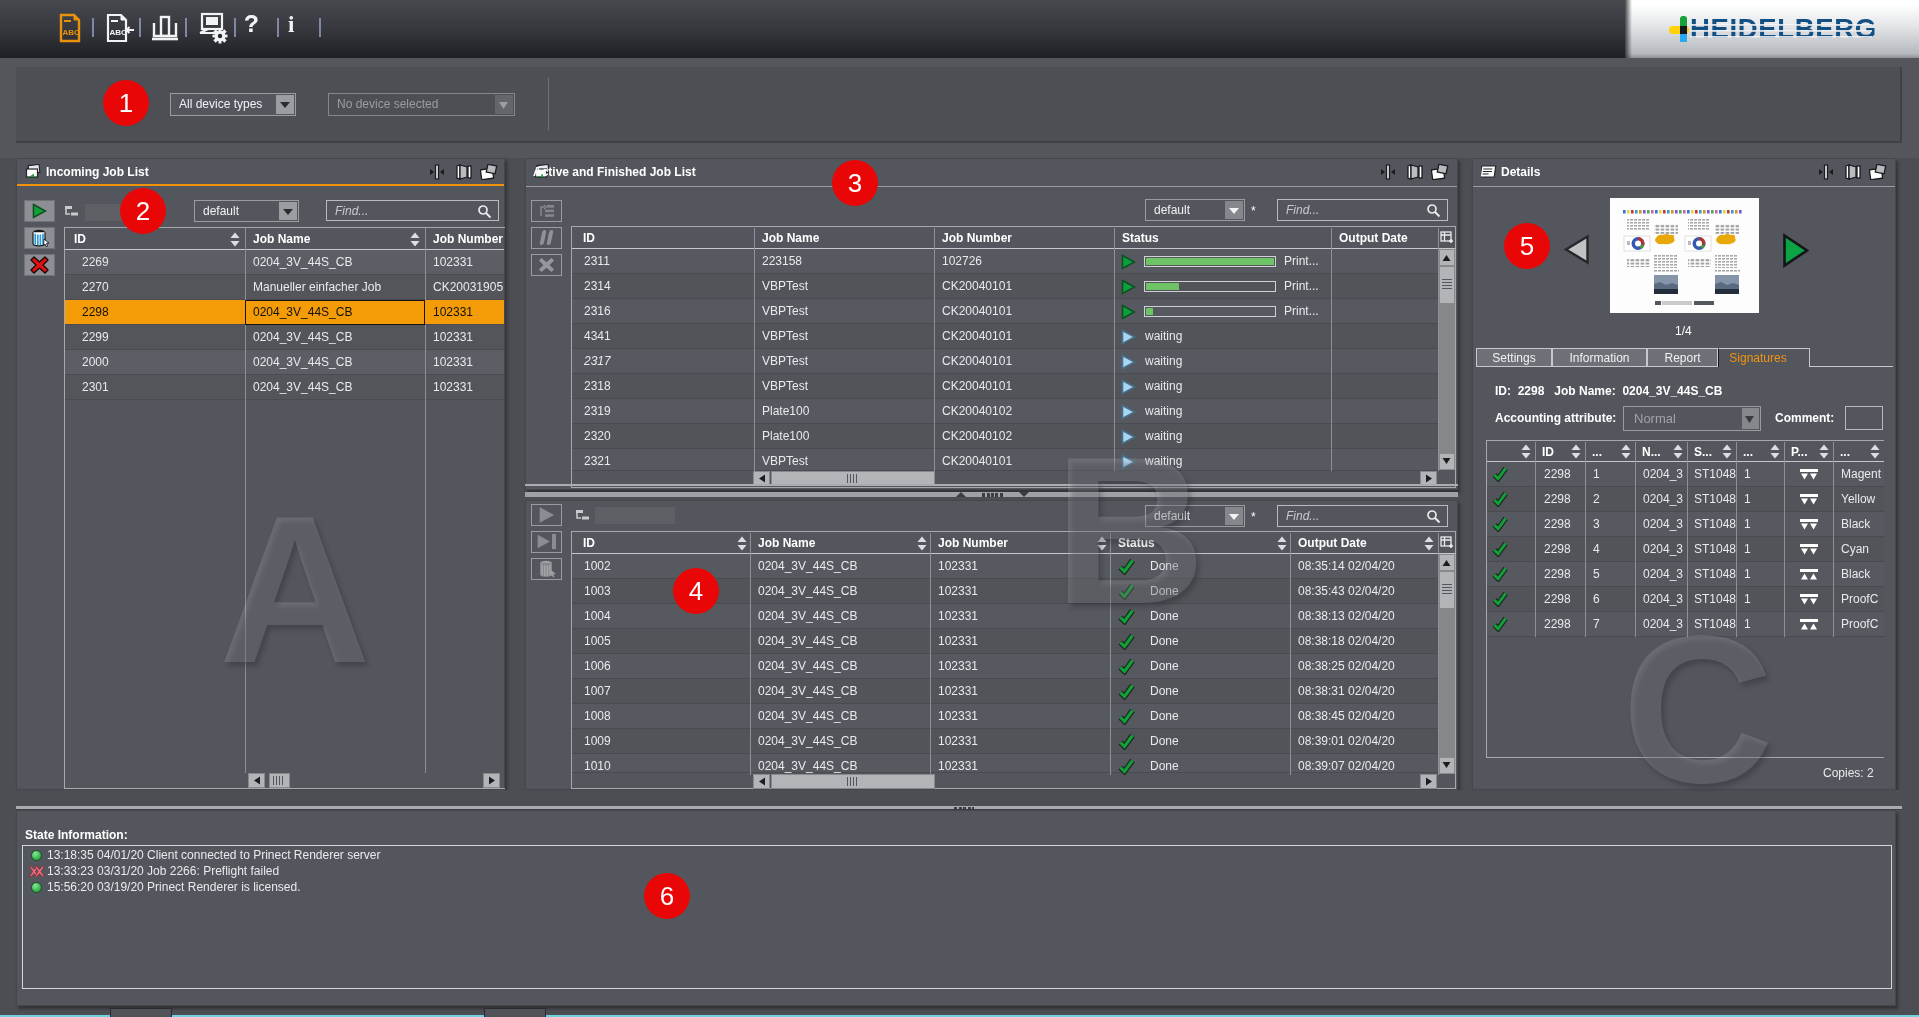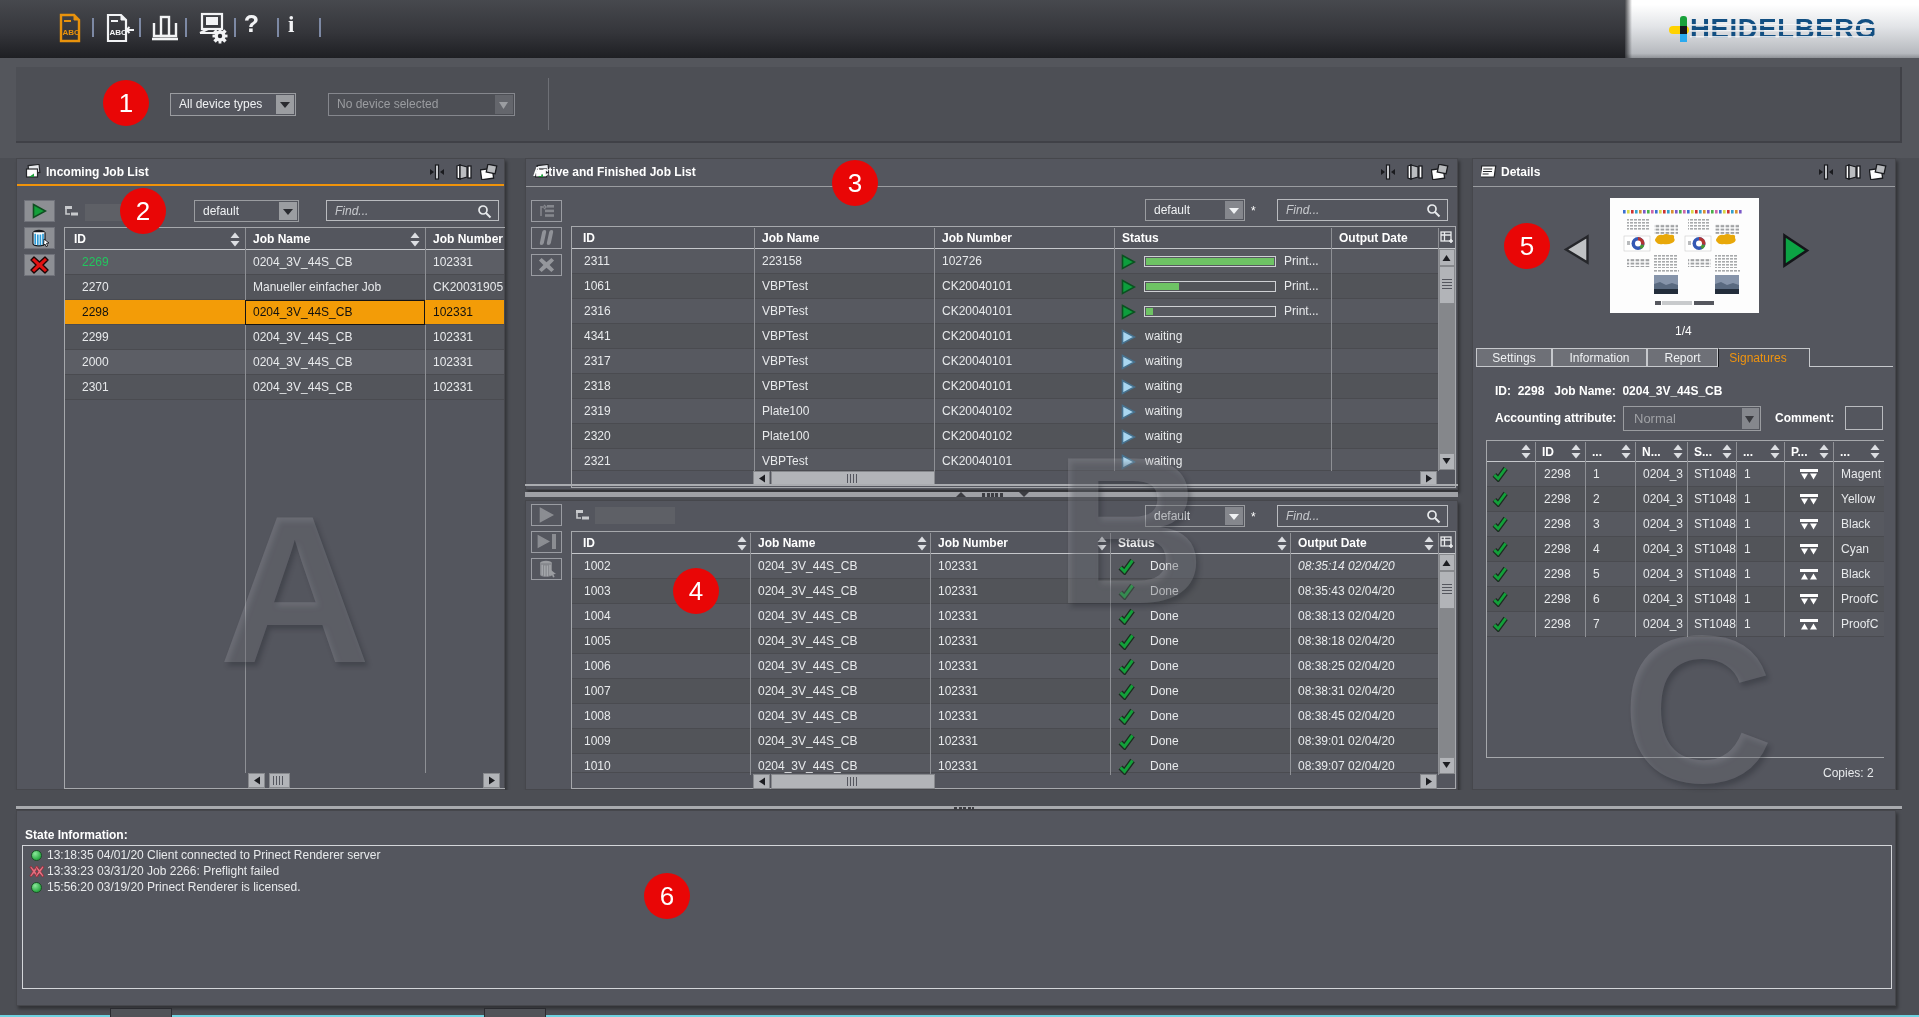--- a/index.html
+++ b/index.html
@@ -159,21 +159,21 @@
 <div class="btxt" style="left:433px;top:232px;">Job Number</div>
 <svg class="abs" style="left:230px;top:232px;" width="10" height="15" viewBox="0 0 10 15">
     <path d="M5 0.5 L9.5 6 L0.5 6 Z" fill="#dcdee2"></path>
     <path d="M5 14.5 L9.5 9 L0.5 9 Z" fill="#dcdee2"></path>
   </svg>
 <svg class="abs" style="left:410px;top:232px;" width="10" height="15" viewBox="0 0 10 15">
     <path d="M5 0.5 L9.5 6 L0.5 6 Z" fill="#dcdee2"></path>
     <path d="M5 14.5 L9.5 9 L0.5 9 Z" fill="#dcdee2"></path>
   </svg>
 <div class="abs" style="left:65px;top:250px;width:439px;height:25px;background:#5c5e65;border-bottom:1px solid #4a4b50;"></div>
-<div class="txt" style="left:82px;top:255px;color:#22c55e;z-index:9;">2269</div>
+<div class="txt" style="left:82px;top:255px;color:#e5e5e5;z-index:9;">2269</div>
 <div class="txt" style="left:253px;top:255px;color:#e8eaec;z-index:9;">0204_3V_44S_CB</div>
 <div class="txt" style="left:433px;top:255px;color:#e8eaec;z-index:9;">102331</div>
 <div class="abs" style="left:65px;top:275px;width:439px;height:25px;background:#53555b;border-bottom:1px solid #4a4b50;"></div>
 <div class="txt" style="left:82px;top:280px;color:#e8eaec;z-index:9;">2270</div>
 <div class="txt" style="left:253px;top:280px;color:#e8eaec;z-index:9;">Manueller einfacher Job</div>
 <div class="txt" style="left:433px;top:280px;color:#e8eaec;z-index:9;">CK20031905</div>
 <div class="abs" style="left:65px;top:300px;width:439px;height:25px;background:#f39c07;border-bottom:1px solid #4a4b50;z-index:8;"></div>
 <div class="txt" style="left:82px;top:305px;color:#111;z-index:9;">2298</div>
 <div class="txt" style="left:253px;top:305px;color:#111;z-index:9;">0204_3V_44S_CB</div>
 <div class="txt" style="left:433px;top:305px;color:#111;z-index:9;">102331</div>
@@ -271,21 +271,21 @@
 <div class="txt" style="left:584px;top:254px;">2311</div>
 <div class="txt" style="left:762px;top:254px;">223158</div>
 <div class="txt" style="left:942px;top:254px;">102726</div>
 <svg class="abs" style="left:1121px;top:254px;" width="15" height="16" viewBox="0 0 15 16">
     <path d="M1.5 1.5 L13.5 8 L1.5 14.5 Z" fill="#0d9e3d" stroke="#0a5220" stroke-width="1.6"></path>
   </svg>
 <div class="abs" style="left:1144px;top:256px;width:132px;height:11px;border:1px solid #cfd1d4;"></div>
 <div class="abs" style="left:1146px;top:258px;width:128px;height:7px;background:#6ec364;"></div>
 <div class="txt" style="left:1284px;top:254px;">Print...</div>
 <div class="abs" style="left:572px;top:274px;width:866px;height:25px;background:#525459;border-bottom:1px solid #4a4b50;"></div>
-<div class="txt" style="left:584px;top:279px;">1061</div>
+<div class="txt" style="left:584px;top:279px;">2314</div>
 <div class="txt" style="left:762px;top:279px;">VBPTest</div>
 <div class="txt" style="left:942px;top:279px;">CK20040101</div>
 <svg class="abs" style="left:1121px;top:279px;" width="15" height="16" viewBox="0 0 15 16">
     <path d="M1.5 1.5 L13.5 8 L1.5 14.5 Z" fill="#0d9e3d" stroke="#0a5220" stroke-width="1.6"></path>
   </svg>
 <div class="abs" style="left:1144px;top:281px;width:132px;height:11px;border:1px solid #cfd1d4;"></div>
 <div class="abs" style="left:1146px;top:283px;width:33px;height:7px;background:#6ec364;"></div>
 <div class="txt" style="left:1284px;top:279px;">Print...</div>
 <div class="abs" style="left:572px;top:299px;width:866px;height:25px;background:#575960;border-bottom:1px solid #4a4b50;"></div>
 <div class="txt" style="left:584px;top:304px;">2316</div>
@@ -299,21 +299,21 @@
 <div class="txt" style="left:1284px;top:304px;">Print...</div>
 <div class="abs" style="left:572px;top:324px;width:866px;height:25px;background:#525459;border-bottom:1px solid #4a4b50;"></div>
 <div class="txt" style="left:584px;top:329px;">4341</div>
 <div class="txt" style="left:762px;top:329px;">VBPTest</div>
 <div class="txt" style="left:942px;top:329px;">CK20040101</div>
 <svg class="abs" style="left:1121px;top:329px;" width="15" height="16" viewBox="0 0 15 16">
     <path d="M1.5 1.5 L13.5 8 L1.5 14.5 Z" fill="#a9d6f0" stroke="#46718e" stroke-width="1.6"></path>
   </svg>
 <div class="txt" style="left:1145px;top:329px;">waiting</div>
 <div class="abs" style="left:572px;top:349px;width:866px;height:25px;background:#575960;border-bottom:1px solid #4a4b50;"></div>
-<div class="txt" style="left:584px;top:354px;">2317</div>
+<div class="txt" style="left:584px;top:354px;font-style:italic;">2317</div>
 <div class="txt" style="left:762px;top:354px;">VBPTest</div>
 <div class="txt" style="left:942px;top:354px;">CK20040101</div>
 <svg class="abs" style="left:1121px;top:354px;" width="15" height="16" viewBox="0 0 15 16">
     <path d="M1.5 1.5 L13.5 8 L1.5 14.5 Z" fill="#a9d6f0" stroke="#46718e" stroke-width="1.6"></path>
   </svg>
 <div class="txt" style="left:1145px;top:354px;">waiting</div>
 <div class="abs" style="left:572px;top:374px;width:866px;height:25px;background:#525459;border-bottom:1px solid #4a4b50;"></div>
 <div class="txt" style="left:584px;top:379px;">2318</div>
 <div class="txt" style="left:762px;top:379px;">VBPTest</div>
 <div class="txt" style="left:942px;top:379px;">CK20040101</div>
@@ -451,21 +451,21 @@
   </svg>
 <div class="abs" style="left:572px;top:554px;width:866px;height:25px;background:#575960;border-bottom:1px solid #4a4b50;"></div>
 <div class="txt" style="left:584px;top:559px;">1002</div>
 <div class="txt" style="left:758px;top:559px;">0204_3V_44S_CB</div>
 <div class="txt" style="left:938px;top:559px;">102331</div>
 <svg class="abs" style="left:1118px;top:558px;opacity:1.0" width="17" height="17" viewBox="0 0 17 17">
     <path d="M2.5 9.5 L6.5 13.5 L14.5 2.5" stroke="#1c2b20" stroke-width="5.6" fill="none"></path>
     <path d="M2.5 9.5 L6.5 13.5 L14.5 2.5" stroke="#13a03a" stroke-width="3" fill="none"></path>
   </svg>
 <div class="txt" style="left:1150px;top:559px;">Done</div>
-<div class="txt" style="left:1298px;top:559px;font-style:italic;">08:35:14 02/04/20</div>
+<div class="txt" style="left:1298px;top:559px;">08:35:14 02/04/20</div>
 <div class="abs" style="left:572px;top:579px;width:866px;height:25px;background:#525459;border-bottom:1px solid #4a4b50;"></div>
 <div class="txt" style="left:584px;top:584px;">1003</div>
 <div class="txt" style="left:758px;top:584px;">0204_3V_44S_CB</div>
 <div class="txt" style="left:938px;top:584px;">102331</div>
 <svg class="abs" style="left:1118px;top:583px;opacity:1.0" width="17" height="17" viewBox="0 0 17 17">
     <path d="M2.5 9.5 L6.5 13.5 L14.5 2.5" stroke="#1c2b20" stroke-width="5.6" fill="none"></path>
     <path d="M2.5 9.5 L6.5 13.5 L14.5 2.5" stroke="#13a03a" stroke-width="3" fill="none"></path>
   </svg>
 <div class="txt" style="left:1150px;top:584px;">Done</div>
 <div class="txt" style="left:1298px;top:584px;">08:35:43 02/04/20</div>

